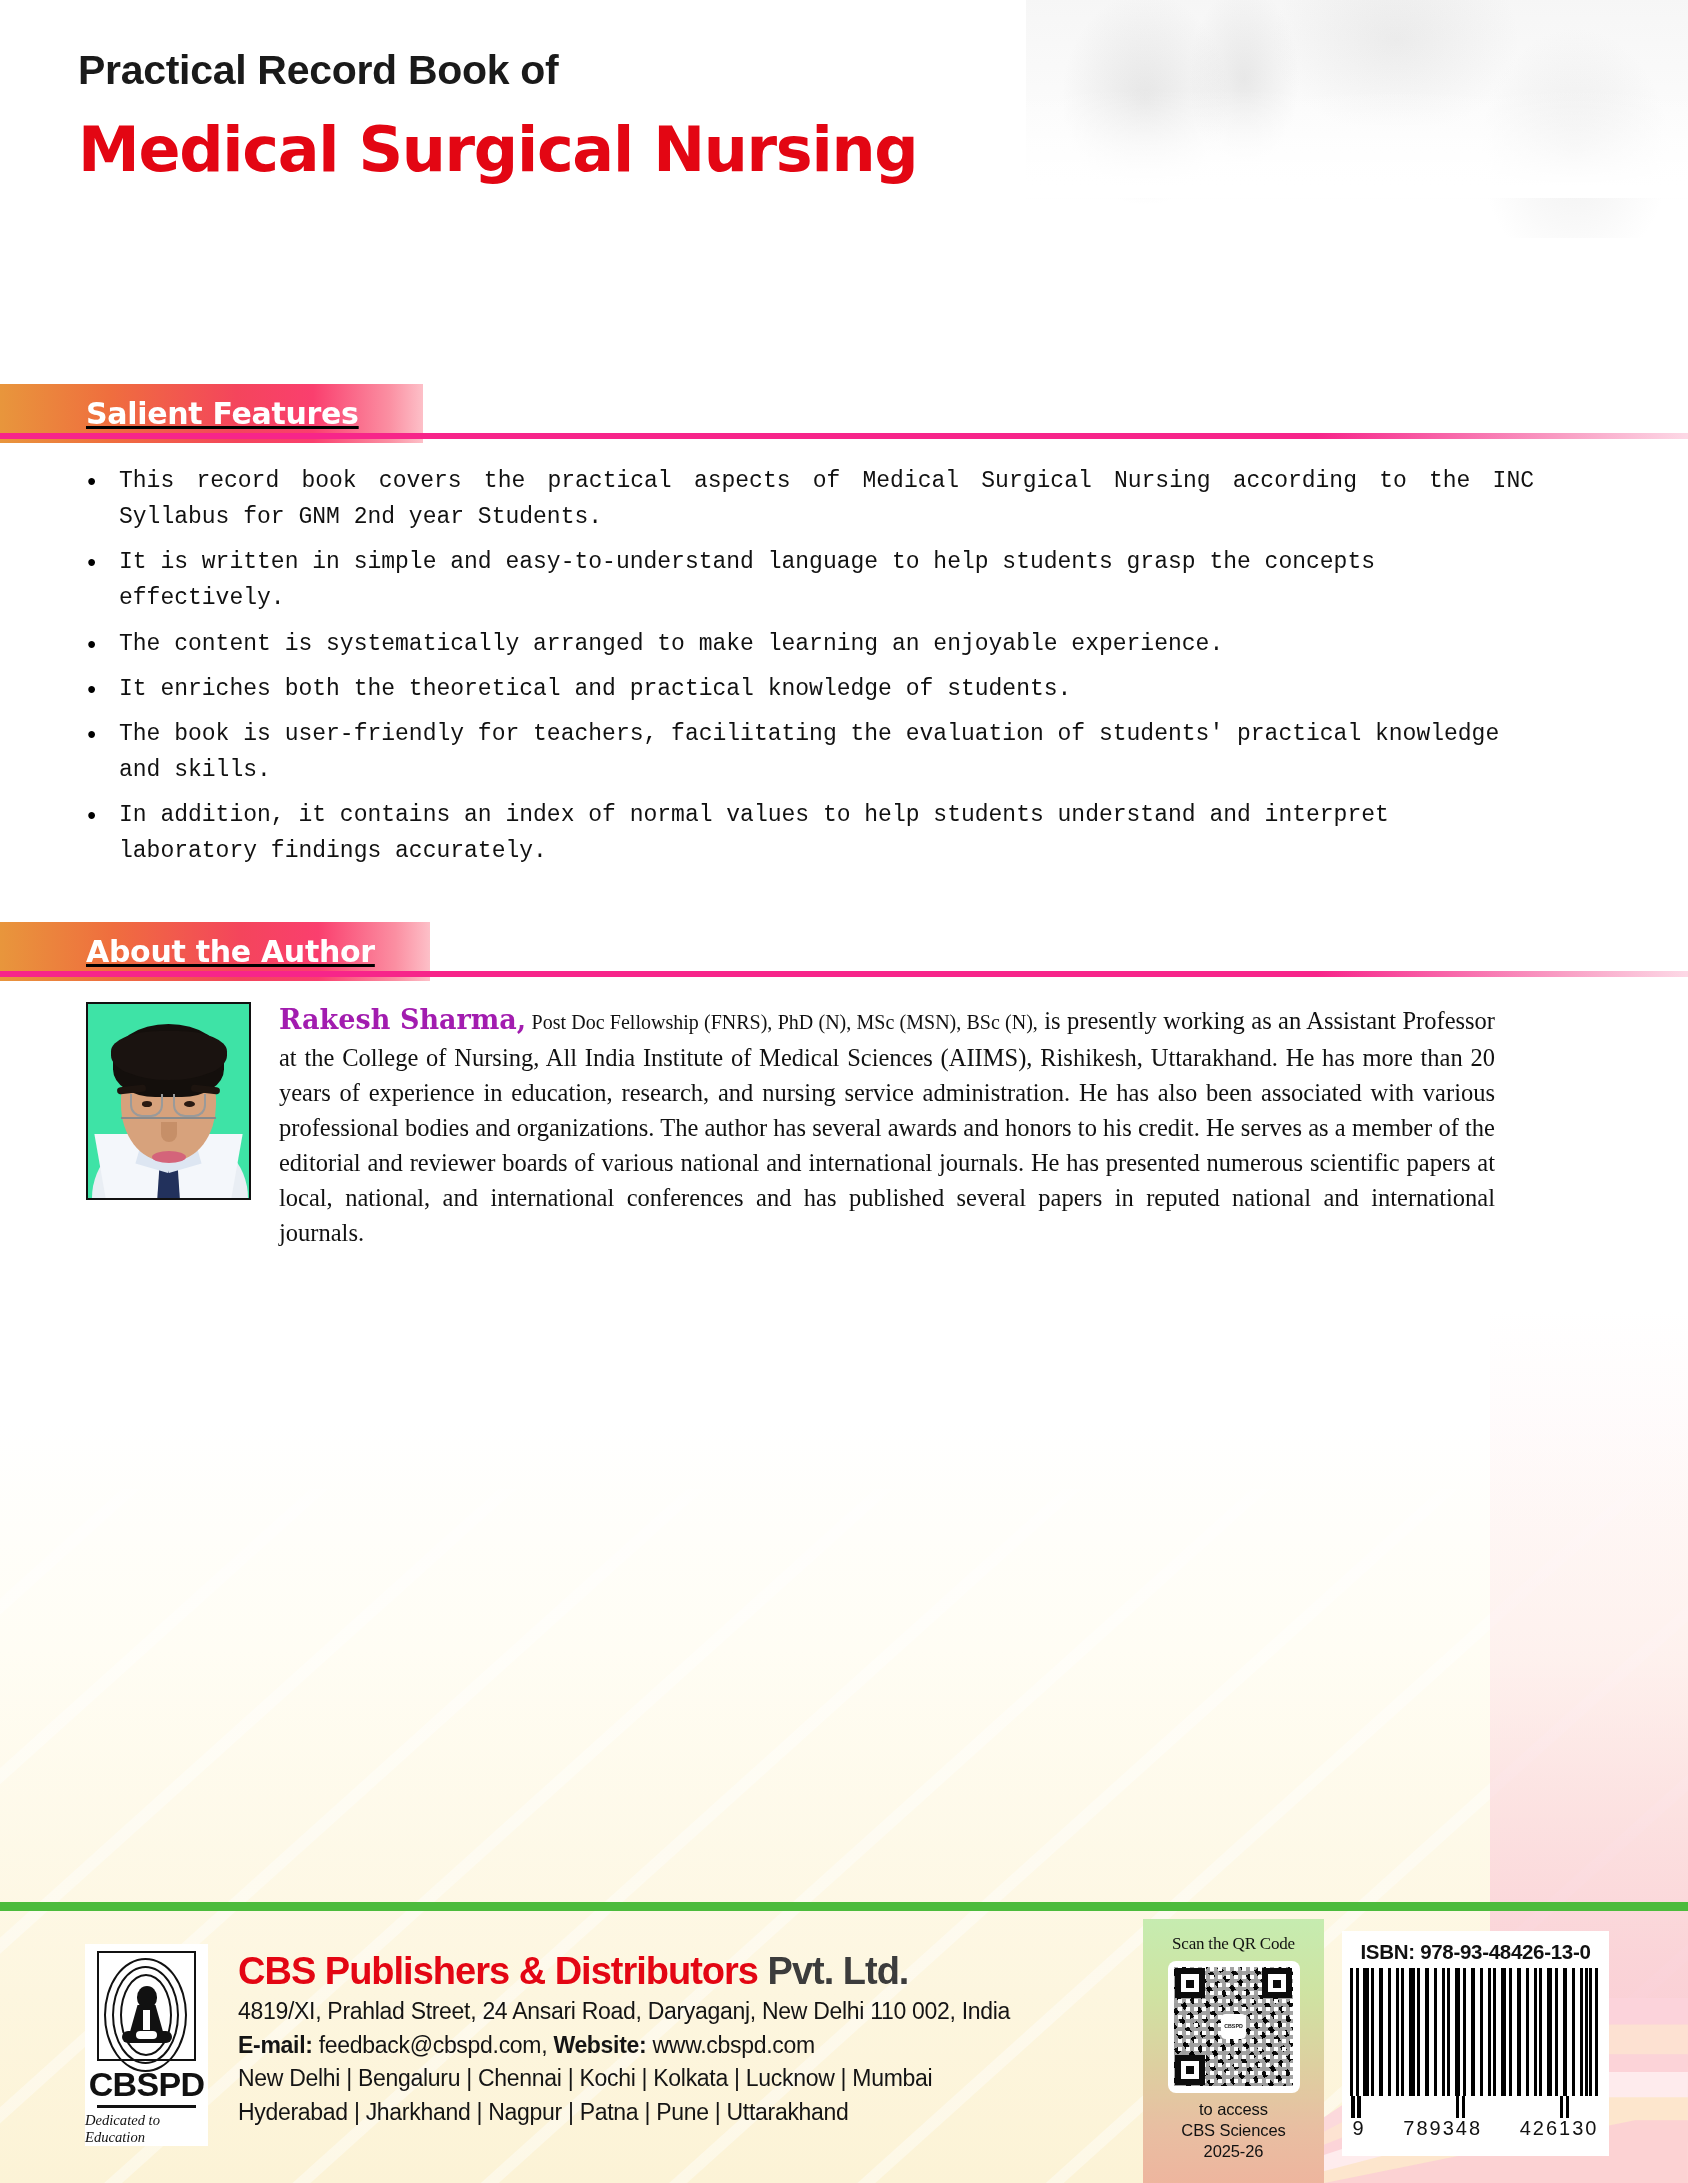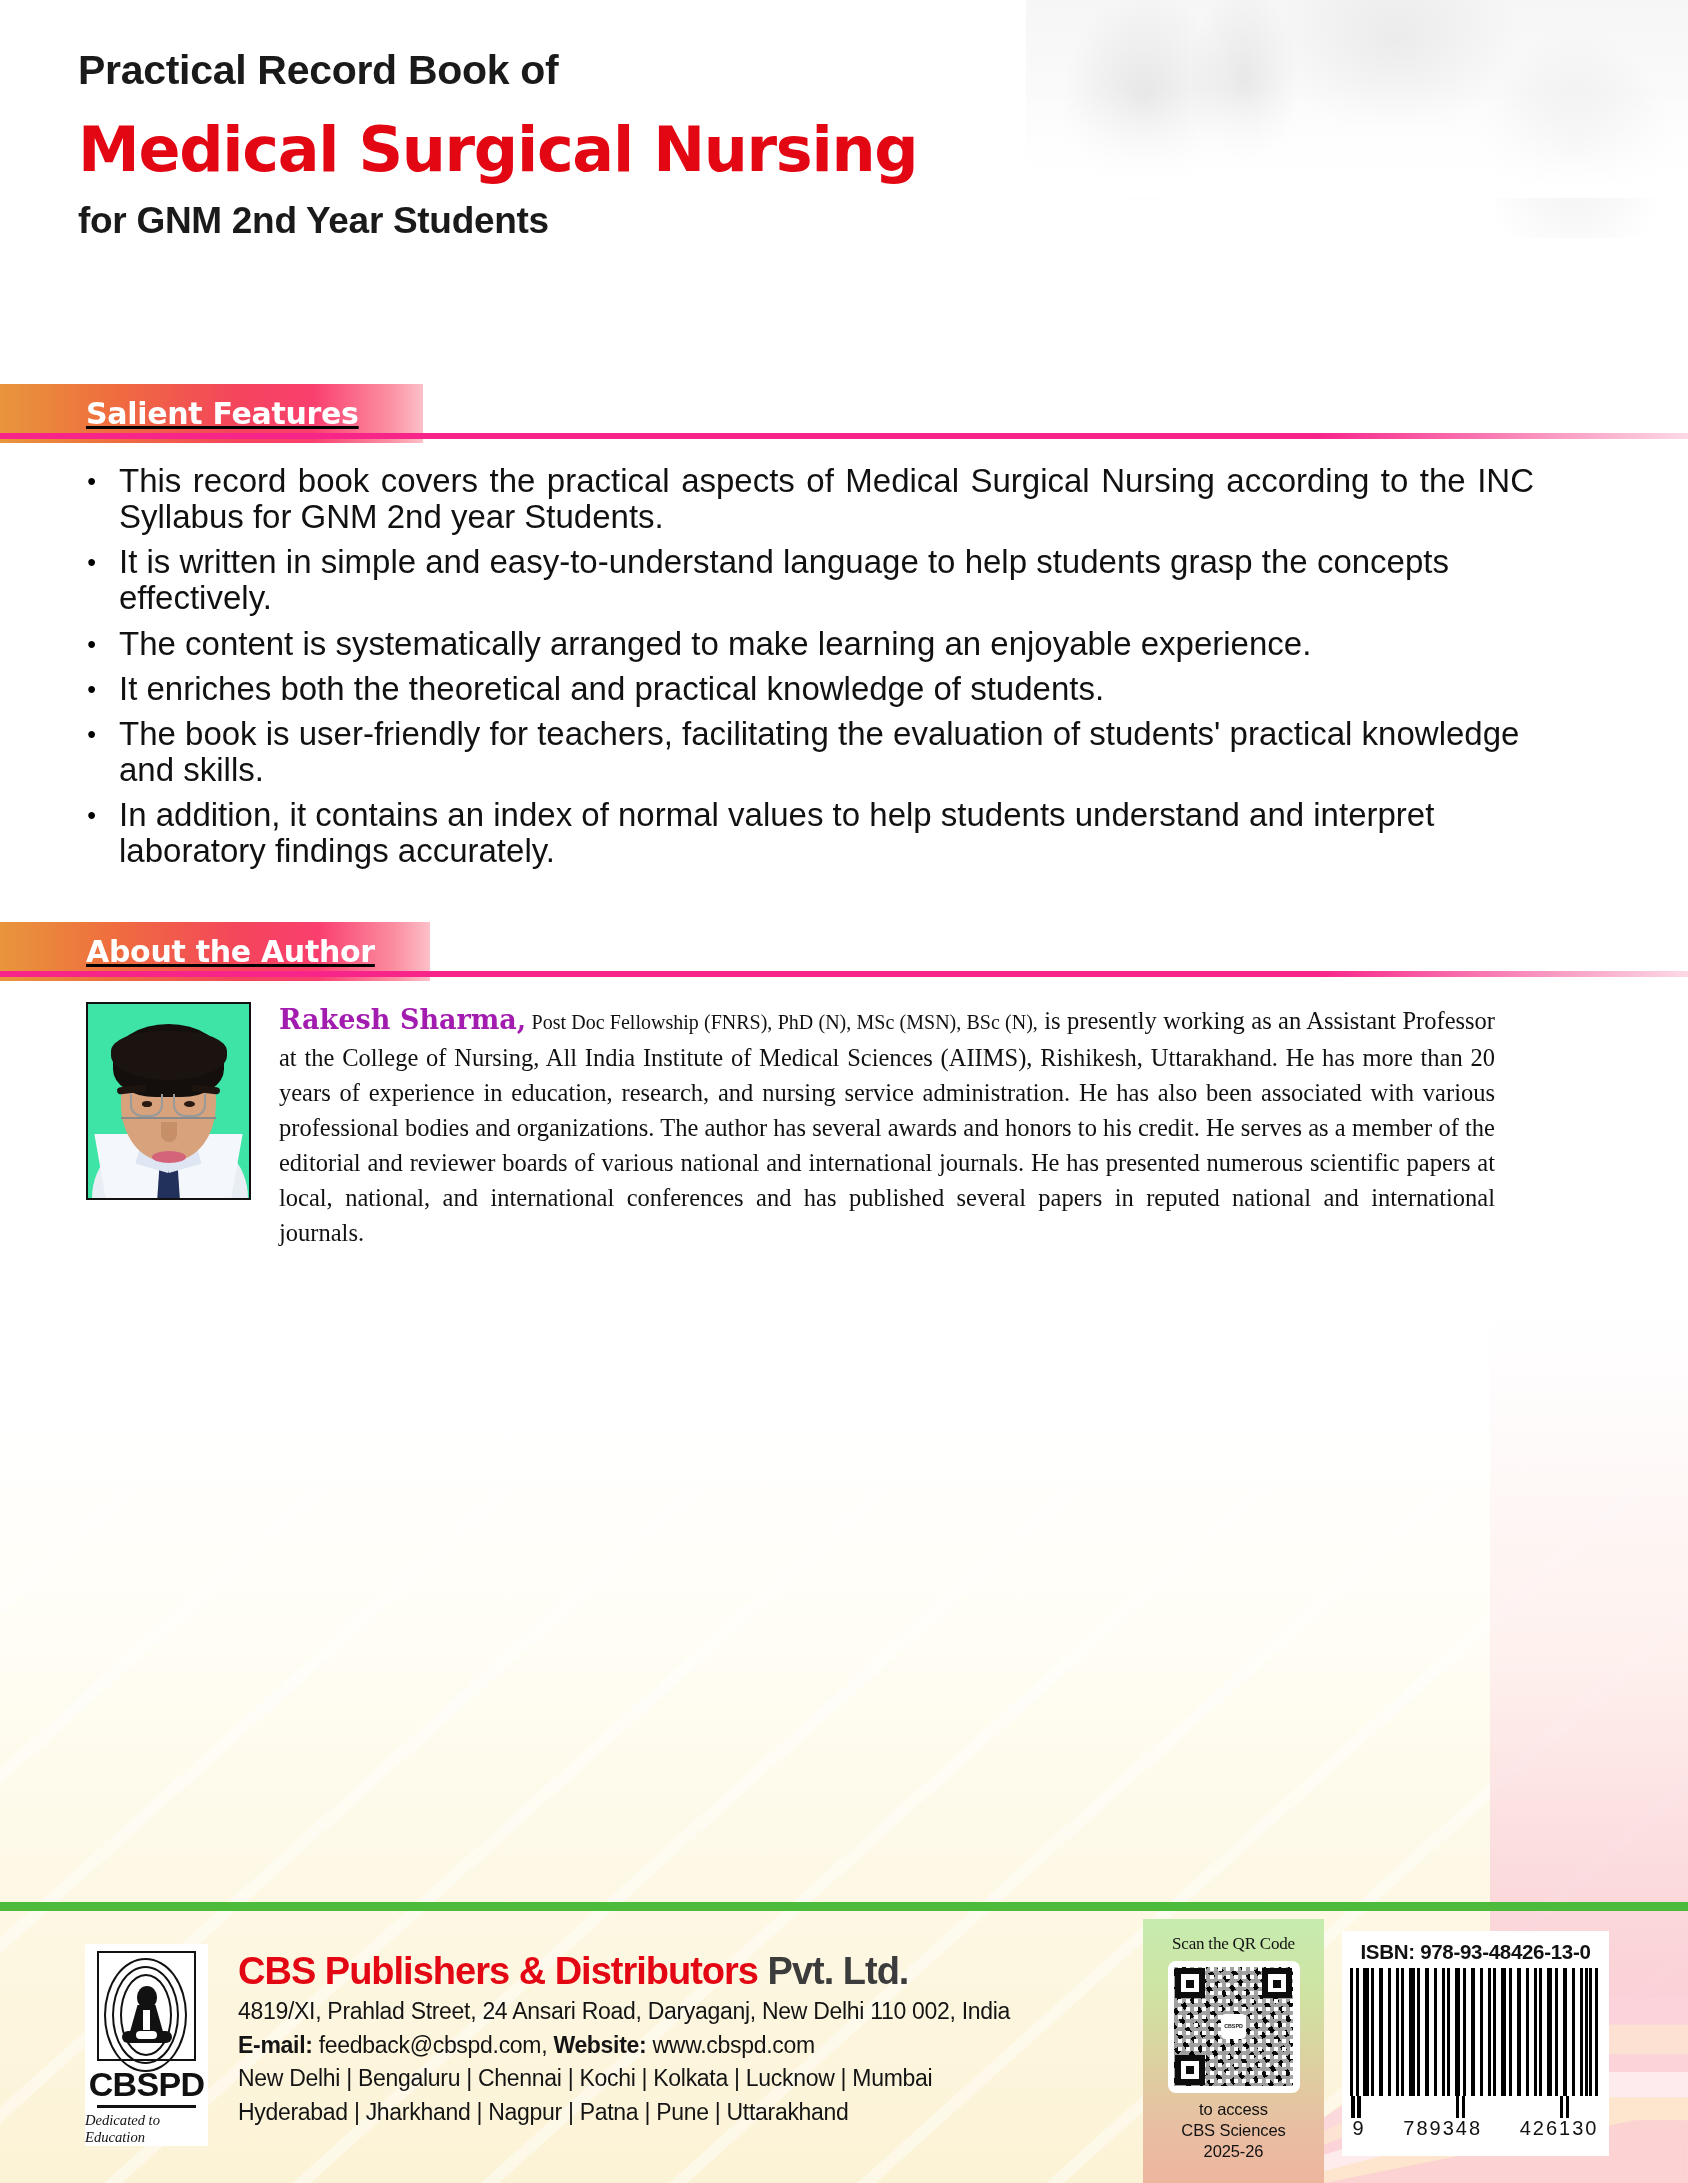--- a/index.html
+++ b/index.html
@@ -108,22 +108,22 @@
     position:absolute; left:78px; top:463px; width:1456px;
   }
   .feat-row { display:flex; margin-bottom:9.3px; }
   .feat-bullet {
     width:41px; flex:0 0 41px;
     font-size:25px; line-height:36px; color:#000; text-align:left;
     padding-left:9.3px;
   }
   .feat-text {
     flex:1;
-    font-family:Liberation Sans, sans-serif;
-    font-size:33px; line-height:36px; color:#111;
+    font-family:Liberation Mono, monospace;
+    font-size:23px; line-height:36px; color:#111;
     text-align:justify;
   }
   .feat-text.nojust { text-align:left; }
 
   
   .author-block { position:absolute; left:86px; top:1002px; width:1409px; display:flex; }
   .author-photo {
     width:165px; height:198px; flex:0 0 165px;
     border:2.6px solid #111; background:#44e6a8;
     position:relative; overflow:hidden;
@@ -313,21 +313,20 @@
       <path d="M-60,430 L440,235 L640,235 L640,430 Z" fill="#fbd0da" opacity="0.8"></path>
       <path d="M-40,430 L470,262 L640,262 L640,430 Z" fill="#ffffff" opacity="0.55"></path>
       <path d="M20,430 L520,300 L640,300 L640,430 Z" fill="#fce3b8" opacity="0.6"></path>
       <path d="M90,430 L560,335 L640,335 L640,430 Z" fill="#fbc9d6" opacity="0.7"></path>
     </svg>
   </div>
 
   <div class="title-wrap">
     <div class="t-line1">Practical Record Book of</div>
     <div class="t-line2">Medical Surgical Nursing</div>
-    <div class="t-line3">for GNM 2nd Year Students</div>
   </div>
 
   <div class="banner" style="top:384px; width:423px;">
     <span class="banner-label">Salient Features</span>
   </div>
   <div class="banner-rule" style="top:433px;"></div>
 
   <div class="features">
     <div class="feat-row">
       <span class="feat-bullet">•</span>

